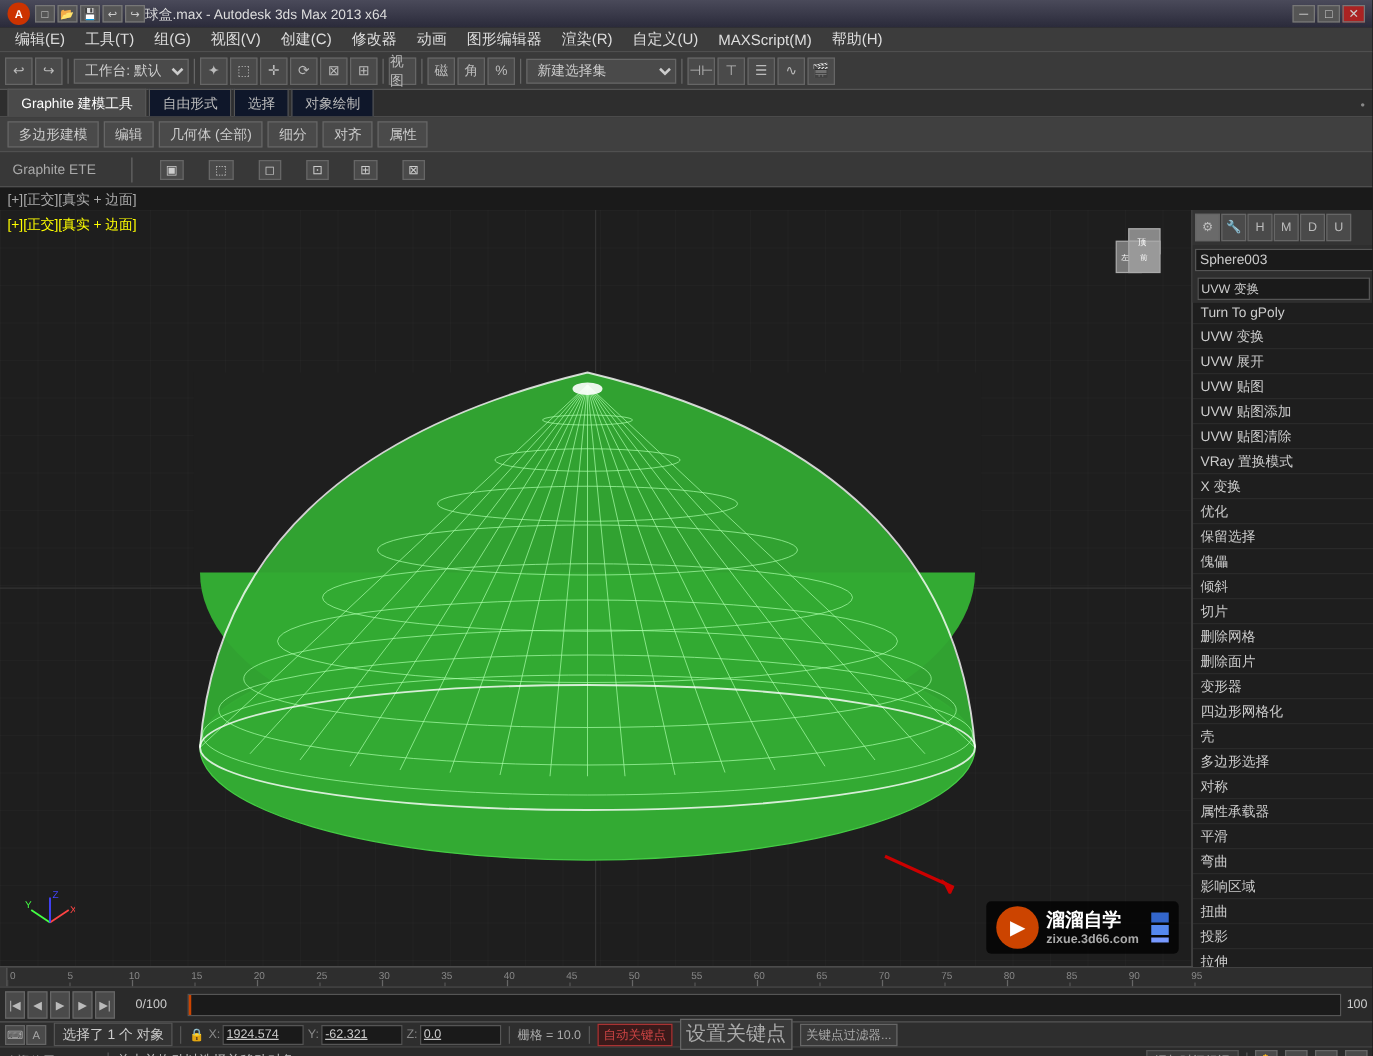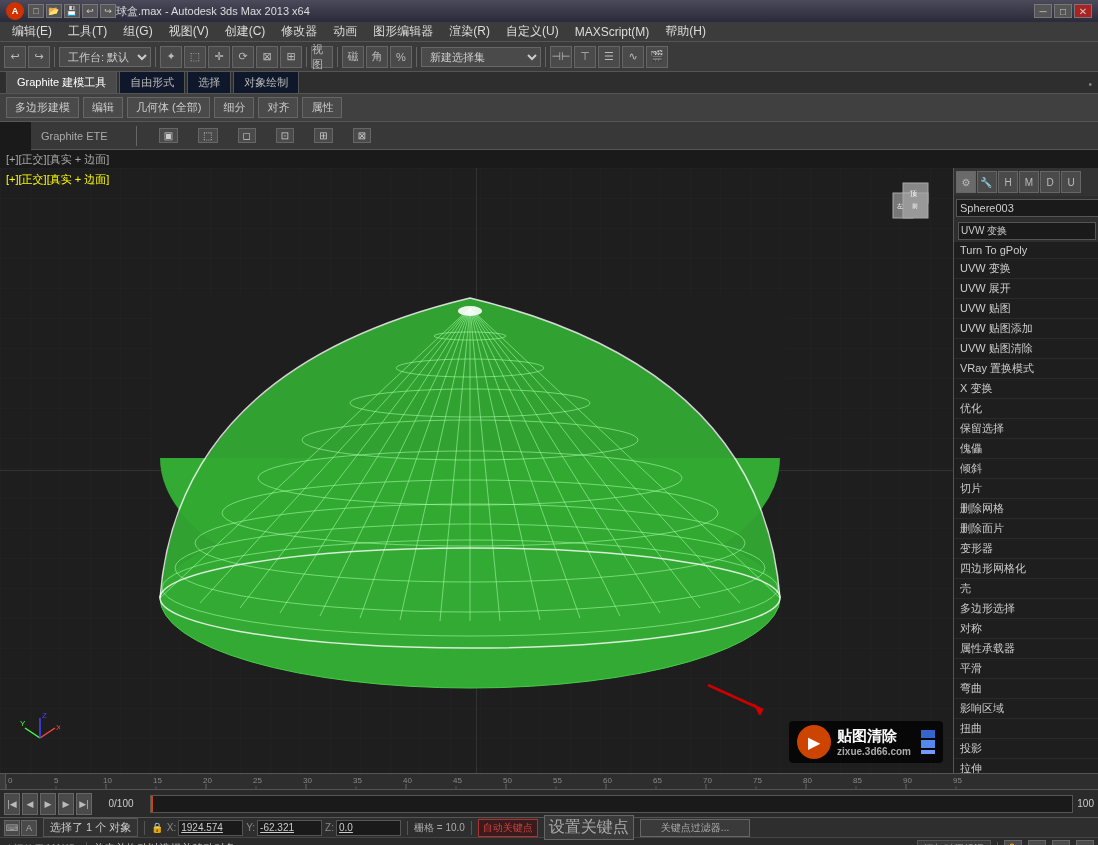--- a/index.html
+++ b/index.html
@@ -94,21 +94,21 @@
 
     
     #sel-info { background: #333; border: 1px solid #555; padding: 1px 6px; font-size: 11px; color: #ccc; }
 
     
     #modifier-list::-webkit-scrollbar { width: 8px; }
     #modifier-list::-webkit-scrollbar-track { background: #1a1a1a; }
     #modifier-list::-webkit-scrollbar-thumb { background: #555; }
 
     
-    #toolbar2 { height: 28px; background: #383838; display: flex; align-items: center; padding: 2px 4px; gap: 20px; border-bottom: 1px solid #555; margin-left: 31px; }
+    #toolbar2 { height: 28px; background: #383838; display: flex; align-items: center; padding: 2px 4px; gap: 20px; border-bottom: 1px solid #555; }
 
     
     #axis-indicator { position: absolute; bottom: 20px; left: 20px; width: 40px; height: 40px; }
   </style>
 </head>
 <body>
 
 <div id="titlebar">
   <div id="titlebar-left">
     <div id="titlebar-logo">A</div>
@@ -298,21 +298,21 @@
           <line x1="20" y1="30" x2="5" y2="20" stroke="#44ff44" stroke-width="1.5"></line>
           <text x="0" y="18" fill="#44ff44" font-size="8">Y</text>
           <line x1="20" y1="30" x2="20" y2="10" stroke="#4444ff" stroke-width="1.5"></line>
           <text x="22" y="10" fill="#4444ff" font-size="8">Z</text>
         </svg>
       </div>
 
       <div id="watermark" style="position:absolute; bottom:10px; right:10px; background:rgba(0,0,0,0.75); padding:4px 8px; border-radius:4px; display:flex; align-items:center; gap:6px;">
         <div id="wm-logo" style="width:34px;height:34px;background:#cc4400;border-radius:50%;display:flex;align-items:center;justify-content:center;color:white;font-size:16px;">▶</div>
         <div id="wm-text">
-          <div id="wm-line1" style="font-size:15px;font-weight:bold;color:#fff;">贴图清除</div>
+          <div id="wm-line1" style="font-size:15px;font-weight:bold;color:#fff;">溜溜自学</div>
           <div id="wm-line2" style="font-size:10px;color:#aaa;">zixue.3d66.com</div>
         </div>
         <div style="display:flex;flex-direction:column;gap:2px;margin-left:4px;">
           <div style="width:14px;height:8px;background:#3366cc;"></div>
           <div style="width:14px;height:8px;background:#5588ee;"></div>
           <div style="width:14px;height:4px;background:#7799ff;"></div>
         </div>
       </div>
     </div>
 
@@ -463,21 +463,21 @@
     <div class="coord-field">
       <span class="coord-label">Z:</span>
       <input class="coord-input" type="text" value="0.0" style="">
     </div>
   </div>
   <div style="width:1px;height:14px;background:#555;"></div>
   <div style="font-size:10px;color:#aaa;">栅格 = 10.0</div>
   <div style="width:1px;height:14px;background:#555;"></div>
   <div style="padding:1px 4px;background:#3a1a1a;border:1px solid #aa3333;color:#cc4444;font-size:10px;cursor:pointer;">自动关键点</div>
   <div style="padding:1px 4px;background:#3a3a3a;border:1px solid #666;color:#aaa;font-size:16px;cursor:pointer;">设置关键点</div>
-  <div style="padding:1px 20px;background:#3a3a3a;border:1px solid #666;color:#aaa;font-size:10px;cursor:pointer;">关键点过滤器...</div>
+  <div style="padding:1px 4px;background:#3a3a3a;border:1px solid #666;color:#aaa;font-size:10px;cursor:pointer;">关键点过滤器...</div>
 </div>
 
 <div id="bottom-strip" style="height:22px;background:#2a2a2a;display:flex;align-items:center;padding:0 4px;gap:6px;font-size:11px;color:#bbb;border-top:1px solid #444;">
   <div style="font-size:10px;color:#888;">欢迎使用 MAXSc</div>
   <div style="width:1px;height:14px;background:#555;"></div>
   <div style="font-size:11px;color:#bbb;">单击并拖动以选择并移动对象</div>
   <div style="flex:1;"></div>
 
   <div style="padding:1px 6px;background:#3a3a3a;border:1px solid #555;font-size:10px;color:#aaa;cursor:pointer;">添加时间标记</div>
   <div style="width:1px;height:14px;background:#555;"></div>

